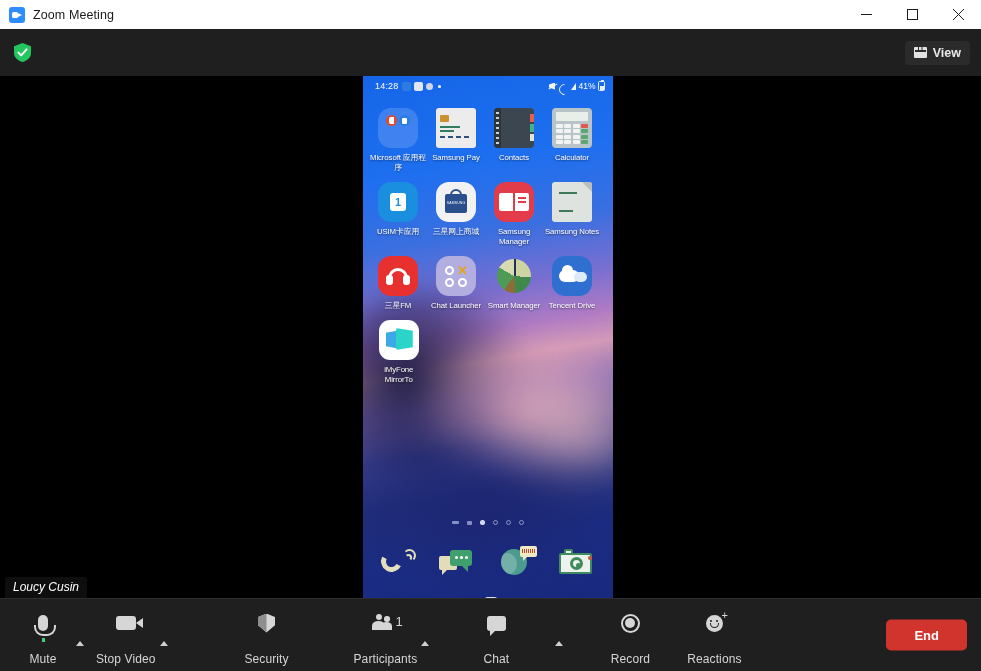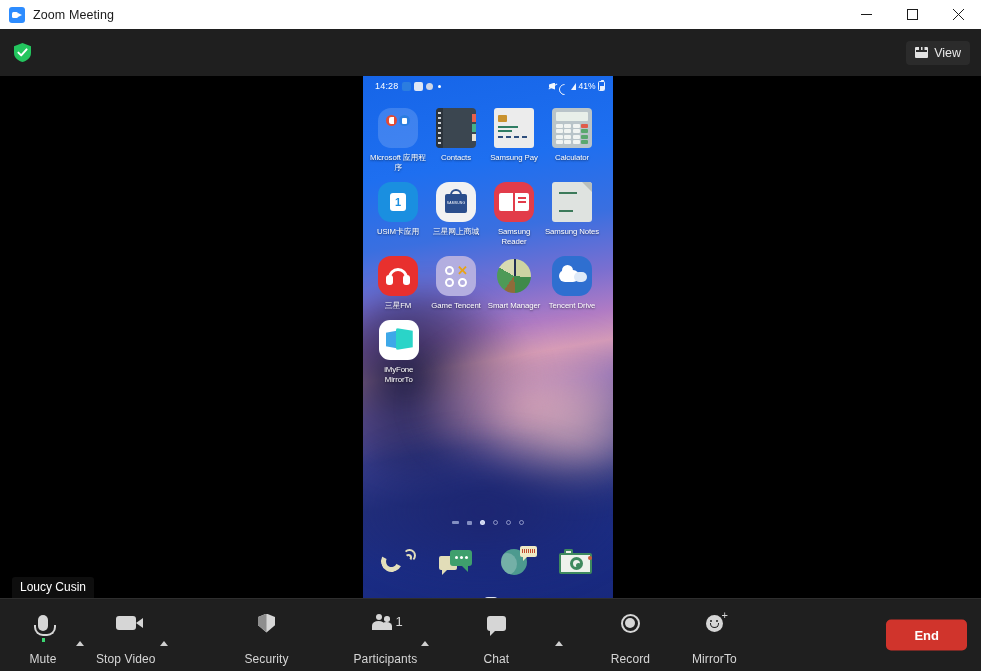--- a/index.html
+++ b/index.html
@@ -61,20 +61,21 @@
 
   
   .meeting-top {
     height: 47px;
     background: #1f1f1f;
     display: flex;
     align-items: center;
     justify-content: space-between;
     padding: 0 11px 0 9px;
     position: relative;
+    font-weight: bold;
   }
   .shield-wrap {
     width: 26px; height: 26px;
     display: flex; align-items: center; justify-content: center;
   }
   .view-btn {
     display: flex; align-items: center; gap: 6px;
     background: #2b2b2b;
     border-radius: 4px;
     padding: 5px 9px;
@@ -637,28 +638,29 @@
   .nav-back {
     width: 9px; height: 9px;
     border-left: 2px solid #dde3f2;
     border-bottom: 2px solid #dde3f2;
     transform: rotate(45deg);
   }
 
   
   .nametag {
     position: absolute;
-    left: 12px; bottom: 0px;
+    left: 5px; bottom: 0px;
     background: rgba(20,20,20,.72);
     color: #fff;
     font-size: 12px;
     padding: 3px 8px 4px 8px;
     border-radius: 3px 3px 0 0;
     z-index: 10;
     white-space: nowrap;
+    font-style: italic;
   }
 
   
   .toolbar {
     height: 73px;
     background: #1f1f1f;
     border-top: 1px solid #2e2e2e;
     display: flex;
     align-items: center;
     position: relative;
@@ -898,35 +900,35 @@
 
       <div class="app-row">
         <div class="app">
           <div class="app-icon ic-msfolder">
             <span class="mini m1"></span>
               <span class="mini m2"></span>
           </div>
           <div class="app-label">Microsoft 应用程序</div>
         </div>
         <div class="app">
-          <div class="app-icon ic-contacts">
-            <span class="tab1"></span>
-              <span class="tab2"></span>
-              <span class="tab3"></span>
-          </div>
-          <div class="app-label">Contacts</div>
-        </div>
-        <div class="app">
           <div class="app-icon ic-pay">
             <span class="card"></span>
               <span class="ln l1"></span>
               <span class="ln l2"></span>
               <span class="ln l3"></span>
           </div>
           <div class="app-label">Samsung Pay</div>
+        </div>
+        <div class="app">
+          <div class="app-icon ic-contacts">
+            <span class="tab1"></span>
+              <span class="tab2"></span>
+              <span class="tab3"></span>
+          </div>
+          <div class="app-label">Contacts</div>
         </div>
         <div class="app">
           <div class="app-icon ic-calc">
             <span class="scr"></span>
             <span class="keys">
                 <i></i>
                 <i></i>
                 <i></i>
                 <i></i>
                 <i></i>
@@ -962,21 +964,21 @@
           <div class="app-label">三星网上商城</div>
         </div>
         <div class="app">
           <div class="app-icon ic-reader">
             <span class="pgl"></span>
               <span class="pgr"></span>
             <span class="bar b1"></span>
               <span class="bar b2"></span>
               <span class="spine"></span>
           </div>
-          <div class="app-label">Samsung Reader</div>
+          <div class="app-label">Samsung Manager</div>
         </div>
         <div class="app">
           <div class="app-icon ic-notes">
             <span class="nl n1"></span>
               <span class="nl n2"></span>
           </div>
           <div class="app-label">Samsung Notes</div>
         </div>
       </div>
 
@@ -989,21 +991,21 @@
           </div>
           <div class="app-label">三星FM</div>
         </div>
         <div class="app">
           <div class="app-icon ic-game">
             <span class="g g1"></span>
               <span class="g g2"></span>
               <span class="g g3"></span>
               <span class="x">✕</span>
           </div>
-          <div class="app-label">Game Tencent</div>
+          <div class="app-label">Chat Launcher</div>
         </div>
         <div class="app">
           <div class="app-icon ic-smart">
             <span class="pie"></span>
           </div>
           <div class="app-label">Smart Manager</div>
         </div>
         <div class="app">
           <div class="app-icon ic-tencent">
             <span class="cl"></span>
@@ -1142,17 +1144,17 @@
   <span class="spacer-b"></span>
 
   <div class="tb-item">
     <span class="tb-ico">
       <span class="ic-react">
           <span class="eyes"></span>
           <span class="sm"></span>
           <span class="plus">+</span>
         </span>
     </span>
-    <span class="tb-label">MirrorTo</span>
+    <span class="tb-label">Reactions</span>
   </div>
 
   <button class="end-btn">End</button>
 </div>
 
 </body></html>

